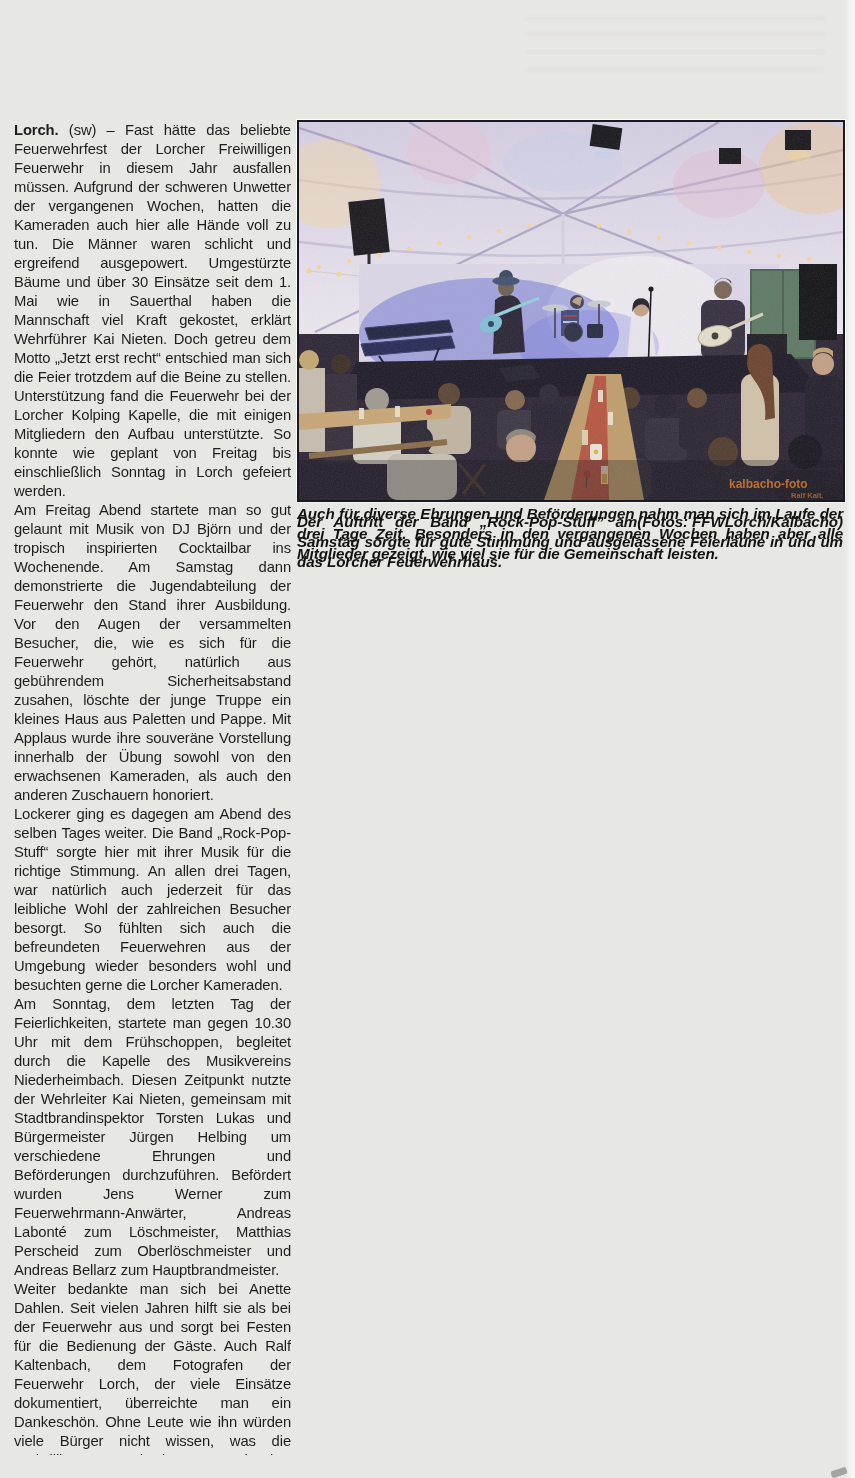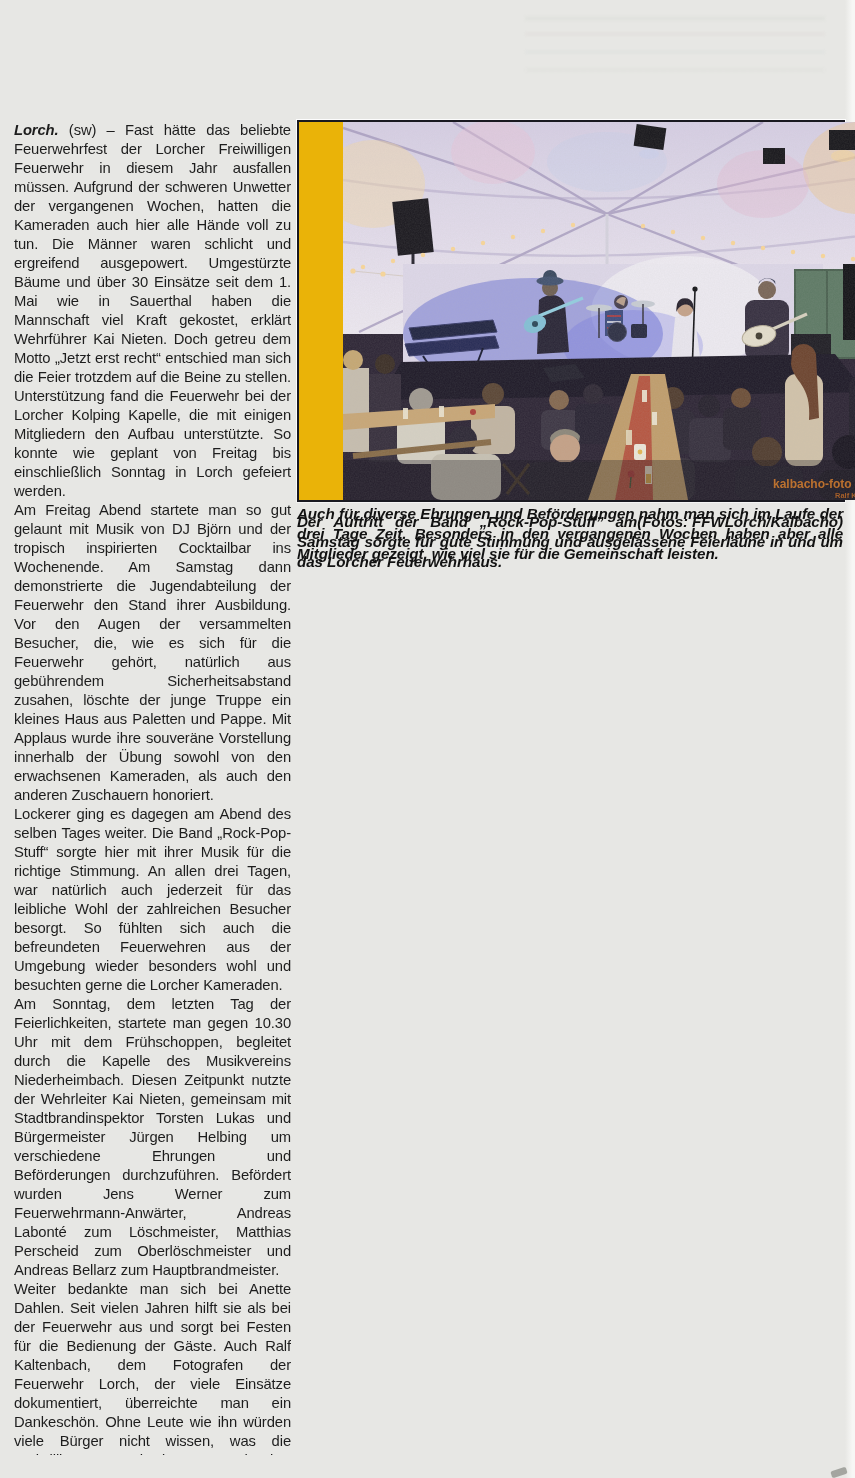--- a/index.html
+++ b/index.html
@@ -26,26 +26,26 @@
     transform:rotate(-18deg);border-radius:2px;opacity:.55;}
   .header{position:absolute;left:17px;top:26px;width:830px;}
   h1.title{margin:0;font-size:41px;line-height:1.05;font-weight:bold;color:#101010;
     transform:scaleX(.70);transform-origin:0 50%;white-space:nowrap;letter-spacing:0.5px;}
   h2.subtitle{margin:13px 0 0 0;font-size:21.5px;font-weight:bold;color:#141414;
     transform:scaleX(.88);transform-origin:0 50%;white-space:nowrap;}
   .body-col{position:absolute;left:14px;top:121px;width:277px;height:1334px;overflow:hidden;
     font-size:14.8px;line-height:19px;text-align:justify;color:#1d1d1d;
     letter-spacing:-0.12px;hyphens:auto;-webkit-hyphens:auto;}
   .body-col p{margin:0;}
-  .body-col .dateline{font-weight:bold;font-style:italic;}
+  .body-col .dateline{font-weight:bold;}
   .photos{position:absolute;left:297px;top:120px;width:548px;height:1350px;}
   figure.photo-fig{position:absolute;left:0;margin:0;width:548px;}
   .fig1{top:0;} .fig2{top:436;} .fig3{top:888;}
   .frame{display:block;border:2px solid #191920;background:#eab308;
-    box-shadow:0 0 0 1px rgba(255,255,255,.55);padding-left:44px;}
+    box-shadow:0 0 0 1px rgba(255,255,255,.55);}
   svg.photo{display:block;filter:saturate(.92) contrast(.97);}
   figcaption{margin:10px 2px 0 0;font-size:15.2px;line-height:20px;font-weight:bold;
     font-style:italic;text-align:justify;color:#121212;letter-spacing:-0.1px;}
   figcaption .credit{float:right;}
 </style>
 </head>
 <body>
 
 <svg width="0" height="0" style="position:absolute" aria-hidden="true">
   <defs>

